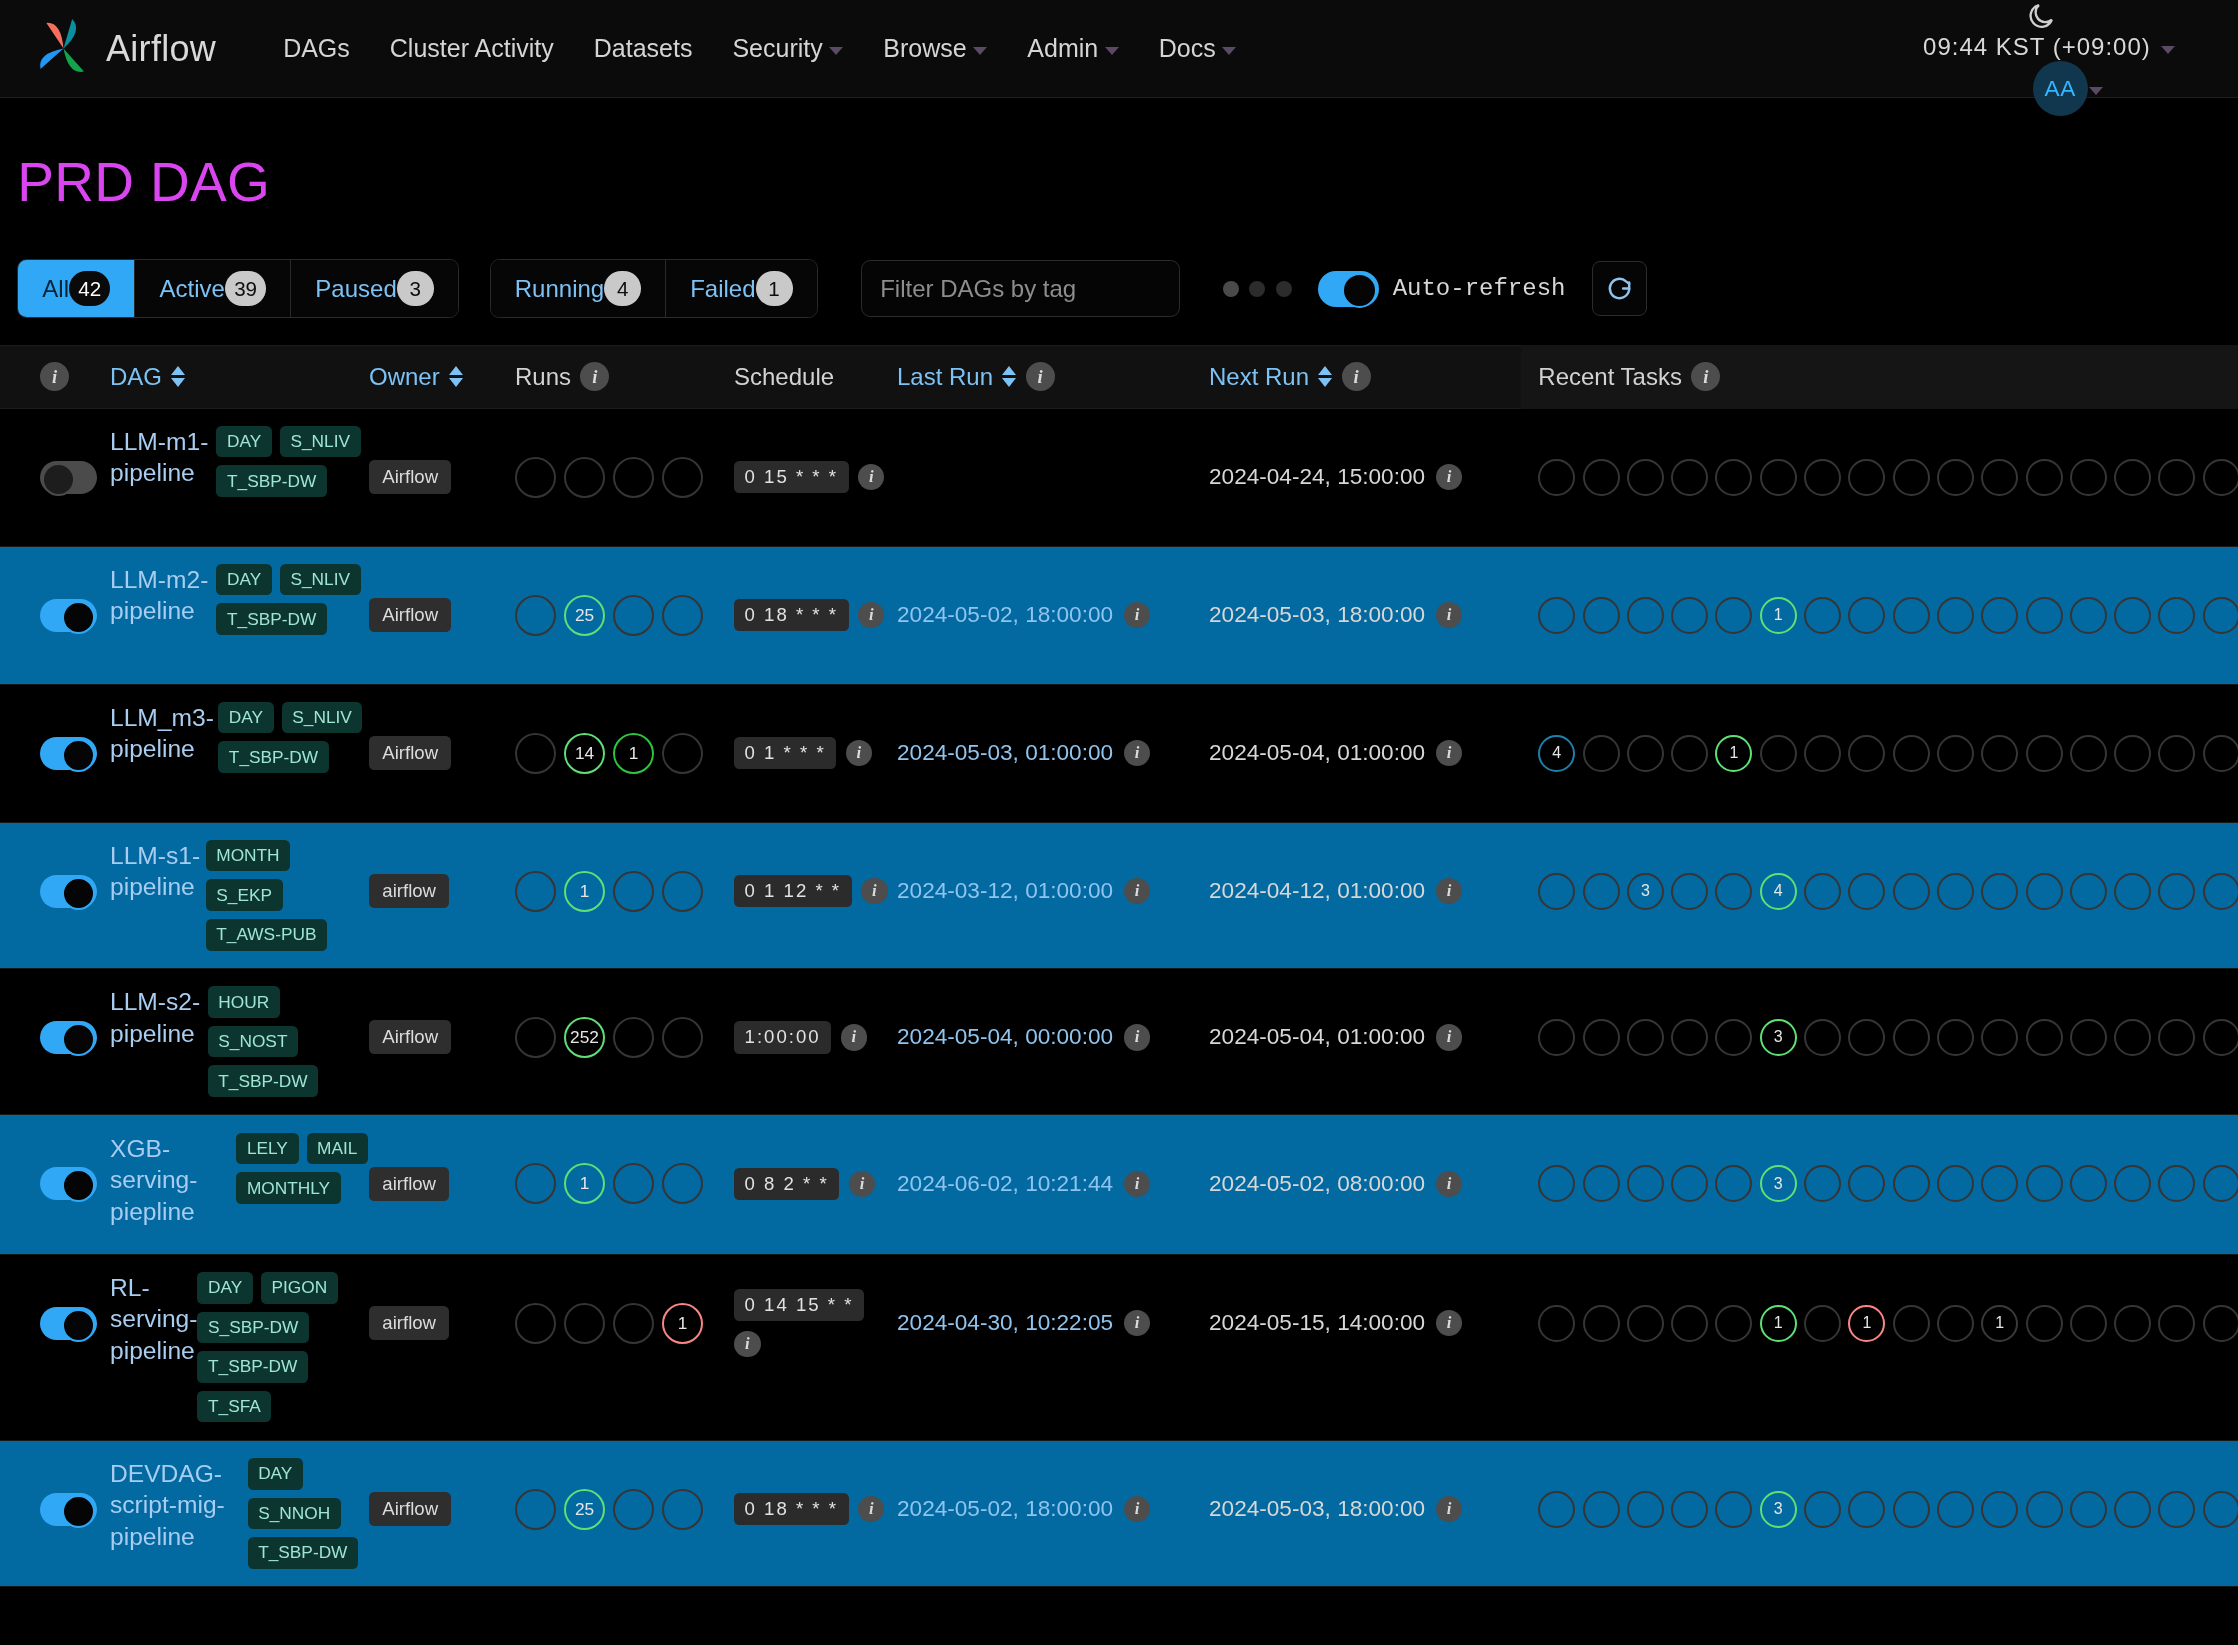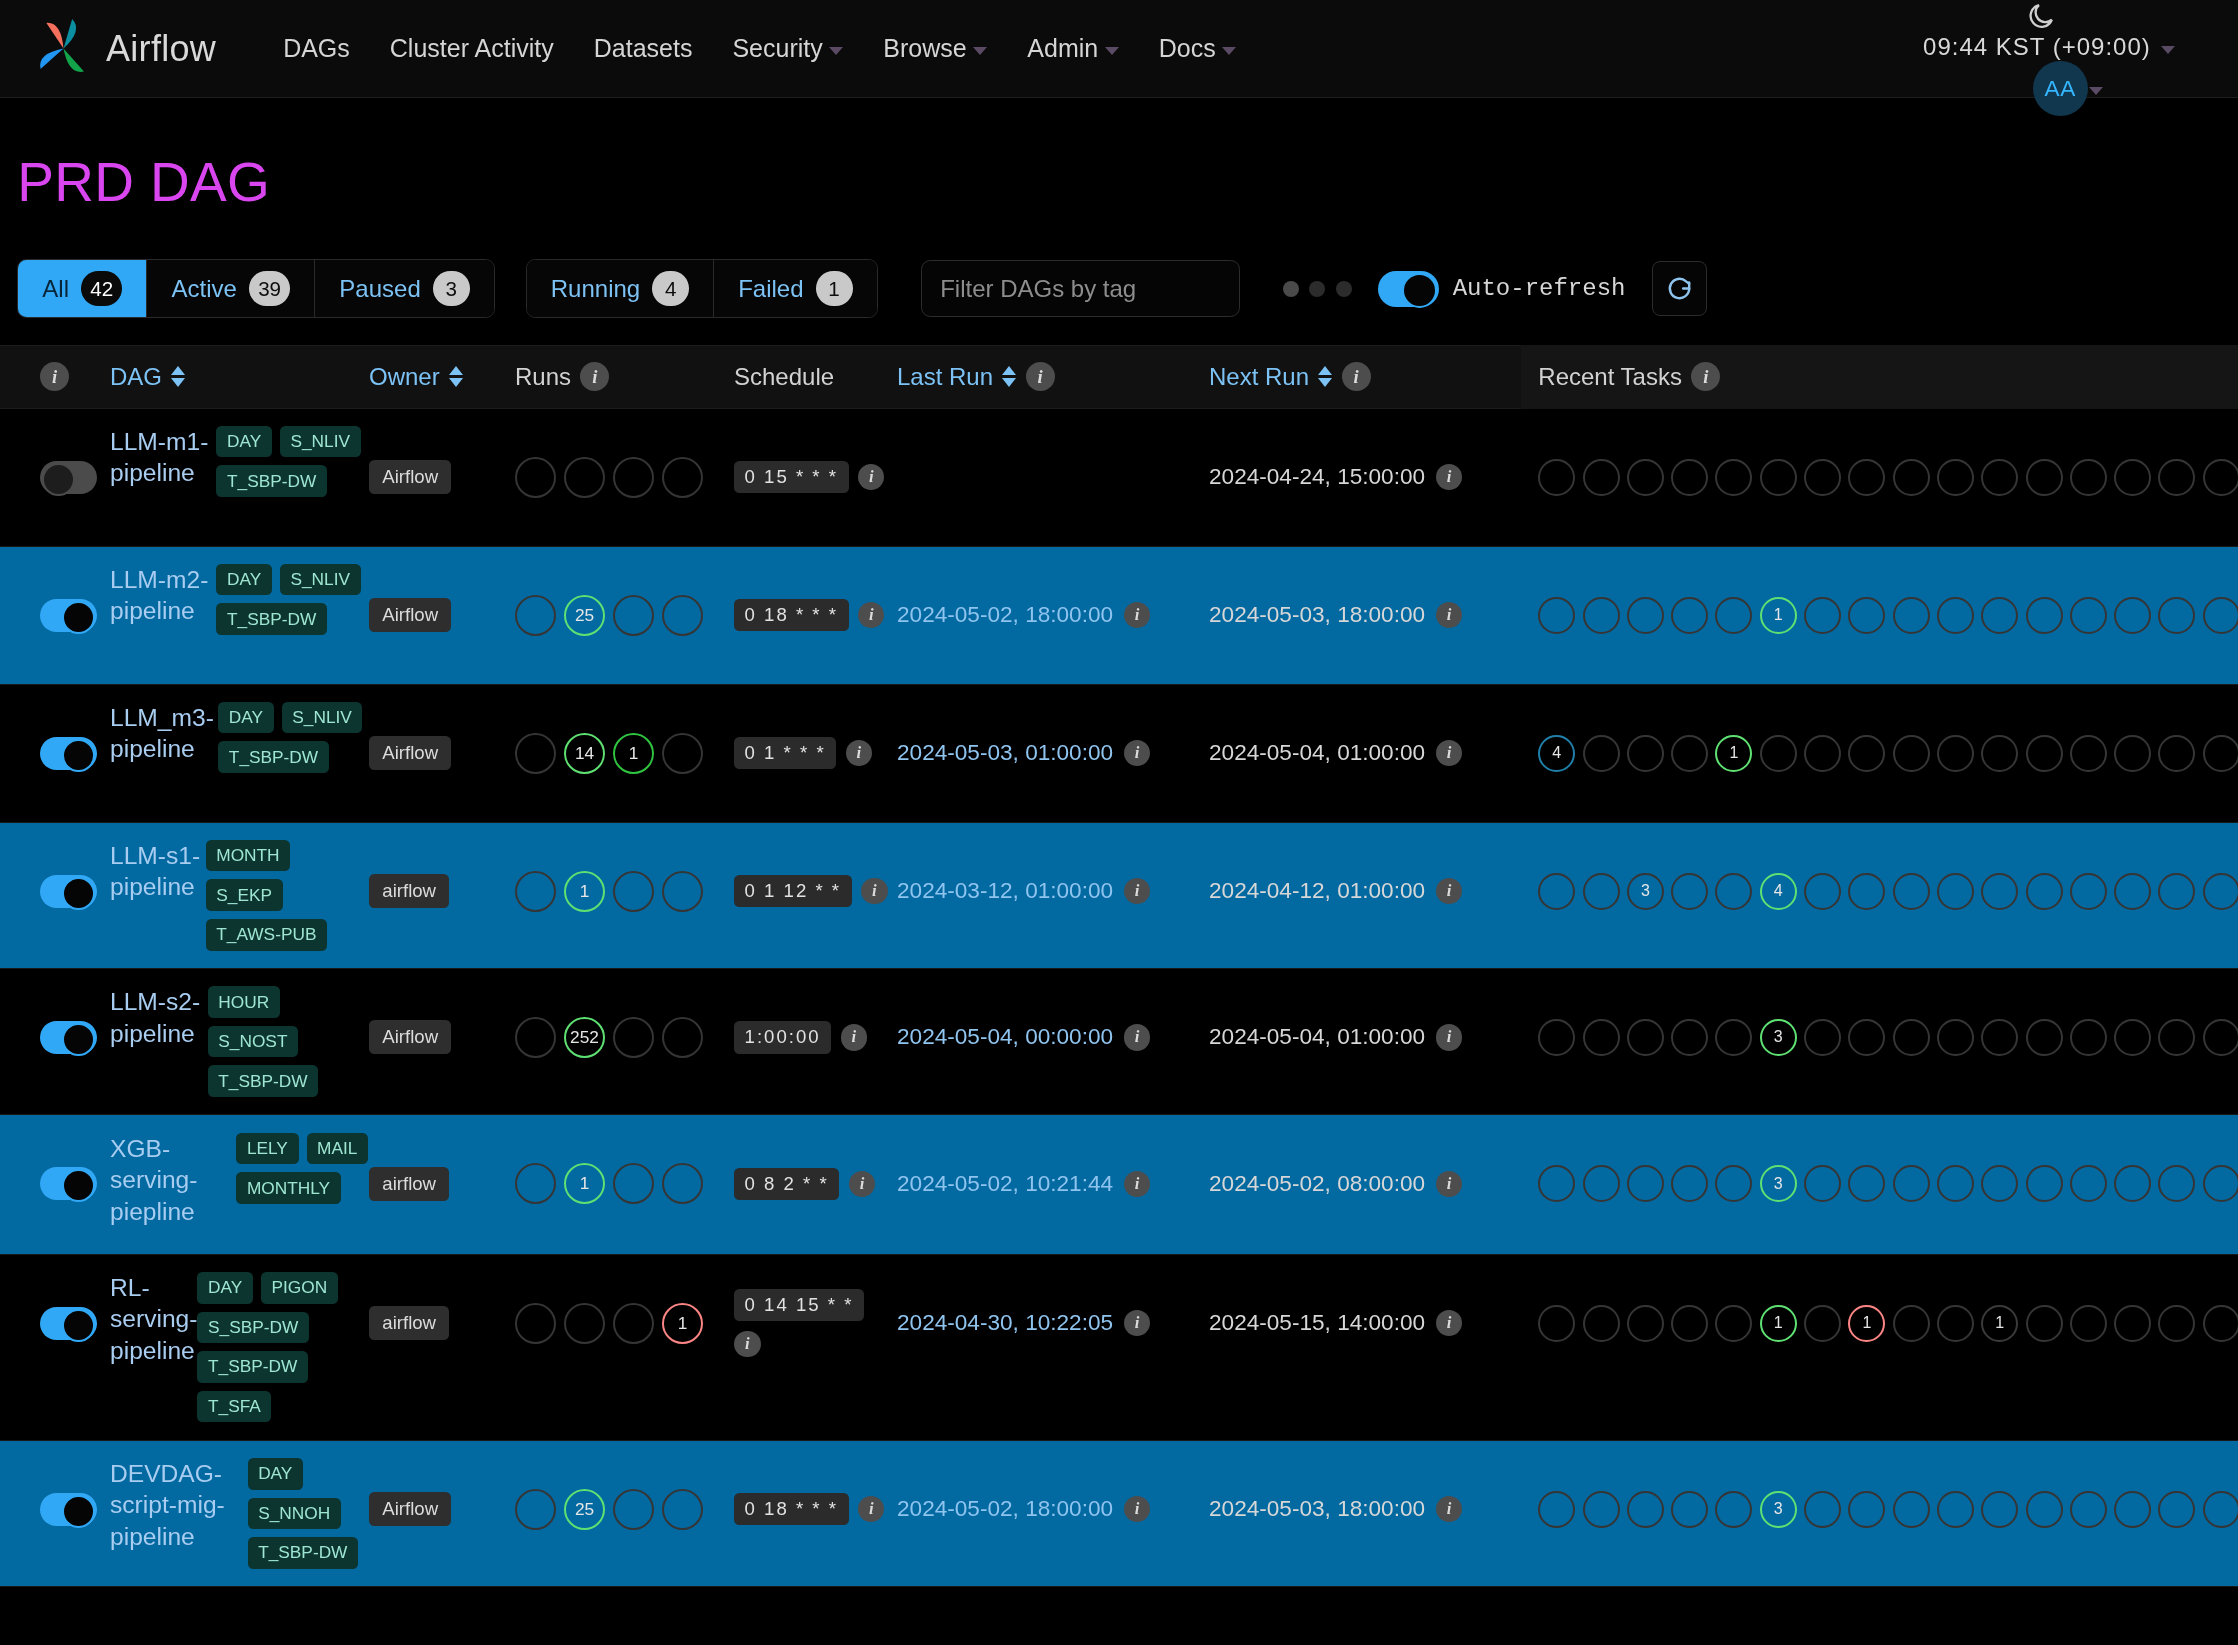--- a/index.html
+++ b/index.html
@@ -57,21 +57,21 @@
 
   
   .toolbar {
     display: flex; align-items: center;
     padding: 45px 21px 0 17.3px; gap: 0;
   }
   .pill-group {
     display: flex; border: 1.3px solid #2a2a2a; border-radius: 9.3px; overflow: hidden;
   }
   .pill {
-    display: flex; align-items: center; gap: 12px;
+    display: flex; align-items: center; 
     padding: 0 24px; height: 57px;
     font-size: 24px; color: #7cc2f5; background: #060606;
     border-right: 1.3px solid #2a2a2a;
   }
   .pill:last-child { border-right: none; }
   .pill.active { background: #31a8f5; color: #08253a; }
   .badge {
     min-width: 37px; height: 35px; padding: 0 9.3px;
     border-radius: 17.3px; background: #c9c9c9; color: #0d0d0d;
     font-size: 20.6px; display: flex; align-items: center; justify-content: center;
@@ -692,21 +692,21 @@
           </div>
         </div>
         <div class="cell c-sched schedcell">
           <div class="sched-row">
             <span class="cron">0 8 2 * *</span>
             <span class="info-i sm">i</span>
           </div>
         </div>
         <div class="cell c-last">
           <span class="dtwrap">
-            <span class="runtxt">2024-05-02, 10:21:44</span>
+            <span class="runtxt">2024-06-02, 10:21:44</span>
             <span class="info-i sm">i</span>
           </span>
         </div>
         <div class="cell c-next">
           <span class="dtwrap">
             <span class="runtxt next">2024-05-02, 08:00:00</span>
             <span class="info-i sm">i</span>
           </span>
         </div>
         <div class="cell c-tasks">

